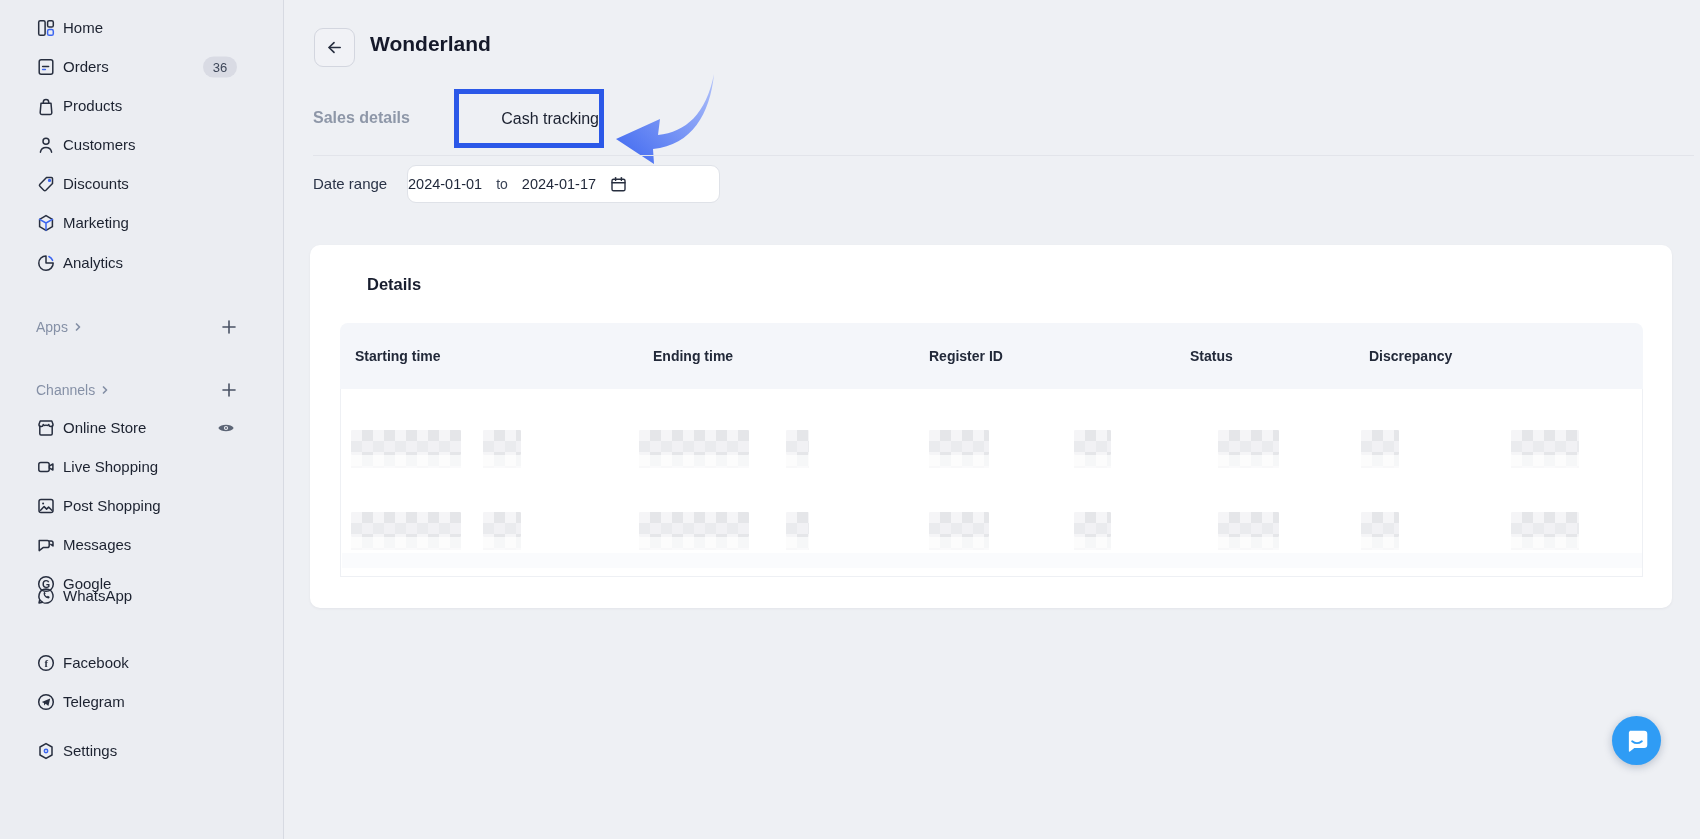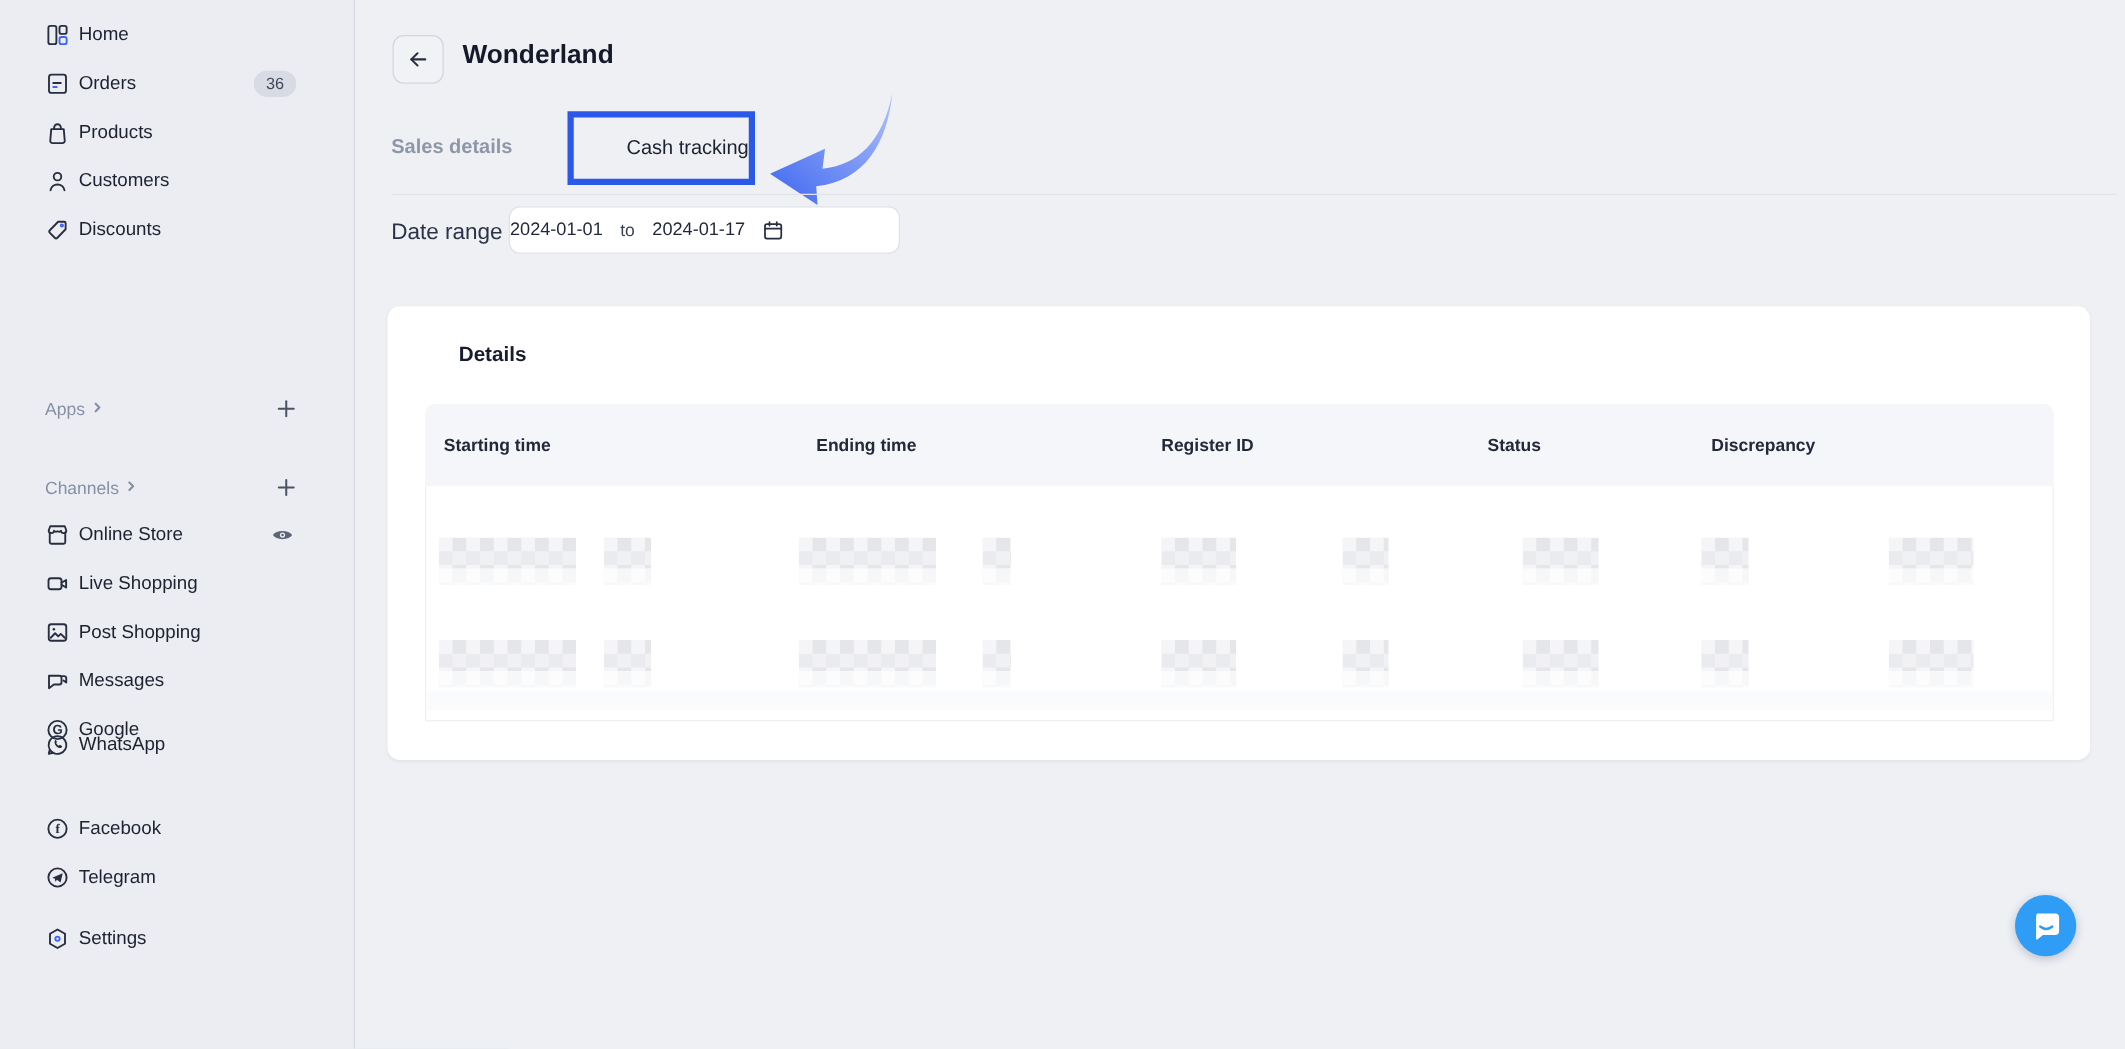--- a/index.html
+++ b/index.html
@@ -30,21 +30,21 @@
   .back-btn svg{stroke:#272e3f;stroke-width:1.7;fill:none;stroke-linecap:round;stroke-linejoin:round;}
   .page-title{position:absolute;left:370px;top:32px;font-size:21px;font-weight:700;color:#15192a;}
   .tab-inactive{position:absolute;left:313px;top:88px;height:60px;display:flex;align-items:center;
     font-size:16px;color:#8e97a8;cursor:pointer;font-weight:bold;}
   .tab-active-box{position:absolute;left:438px;top:89px;width:150px;height:59px;box-sizing:border-box;
     border:5px solid #2b58e8;display:flex;align-items:center;justify-content:flex-end;margin-left:16px;}
   .tab-active{font-size:16px;color:#1b2130;font-weight:500;cursor:pointer;}
   .arrow-annotation{position:absolute;left:598px;top:72px;width:120px;height:94px;pointer-events:none;}
   .tabs-divider{position:absolute;left:313px;top:155px;width:1381px;height:1px;background:#e2e4ea;}
   
-  .date-label{position:absolute;left:313px;top:175px;font-size:18px;color:#2a3347;}
+  .date-label{position:absolute;left:313px;top:175px;font-size:15px;color:#2a3347;}
   .date-box{position:absolute;left:407px;top:165px;width:313px;height:38px;background:#ffffff;
     border:1px solid #dfe2e8;border-radius:9px;box-sizing:border-box;display:flex;align-items:center;
     gap:14px;cursor:pointer;}
   .date-val{font-size:14.5px;color:#1f2739;}
   .date-sep{font-size:14px;color:#3a4356;}
   .cal-ic{display:inline-flex;width:17px;height:17px;}
   .cal-ic svg{stroke:#272e3f;stroke-width:1.4;fill:none;stroke-linecap:round;}
   
   .card{position:absolute;left:310px;top:245px;width:1362px;height:363px;background:#ffffff;
     border-radius:10px;box-shadow:0 1px 3px rgba(20,24,40,.05);}
@@ -119,21 +119,39 @@
     <div class="nav-item" style="top:164px">
       <span class="nav-ic">
         <svg viewBox="0 0 20 20" width="20" height="20">
             <path d="M10.5,3.4h4.9a1.1,1.1 0 0 1 1.1,1.1v4.9L9.9,16.2a1.5,1.5 0 0 1 -2.1,0L3.9,12.3a1.5,1.5 0 0 1 0,-2.1Z"></path>
             <circle cx="13.5" cy="6.4" r="0.9" style="stroke:#3c66f0"></circle>
           </svg>
       </span>
       <span class="nav-label">Discounts</span>
     </div>
 
-
+    <div class="nav-item" style="top:203px">
+      <span class="nav-ic">
+        <svg viewBox="0 0 20 20" width="20" height="20">
+            <path d="M10,2.6 16.4,6.3v7.4L10,17.4 3.6,13.7V6.3Z"></path>
+            <path d="M3.6,6.3 10,10l6.4,-3.7M10,10v7.2" style="stroke:#3c66f0"></path>
+          </svg>
+      </span>
+      <span class="nav-label">Marketing</span>
+    </div>
+
+    <div class="nav-item" style="top:243px">
+      <span class="nav-ic">
+        <svg viewBox="0 0 20 20" width="20" height="20">
+            <path d="M10,10V2.9a7.2,7.2 0 1 0 7.2,7.1Z"></path>
+            <path d="M12.9,3.5a7.2,7.2 0 0 1 3.7,3.9" style="stroke:#3c66f0"></path>
+          </svg>
+      </span>
+      <span class="nav-label">Analytics</span>
+    </div>
 
     <div class="section-row" style="top:315px">
       <span class="section-label">Apps</span>
       <span class="section-chevron">
         <svg viewBox="0 0 10 10" width="10" height="10">
             <polyline points="3.5,2 6.5,5 3.5,8"></polyline>
           </svg>
       </span>
       <span class="plus-btn">
         <svg viewBox="0 0 16 16" width="16" height="16">

